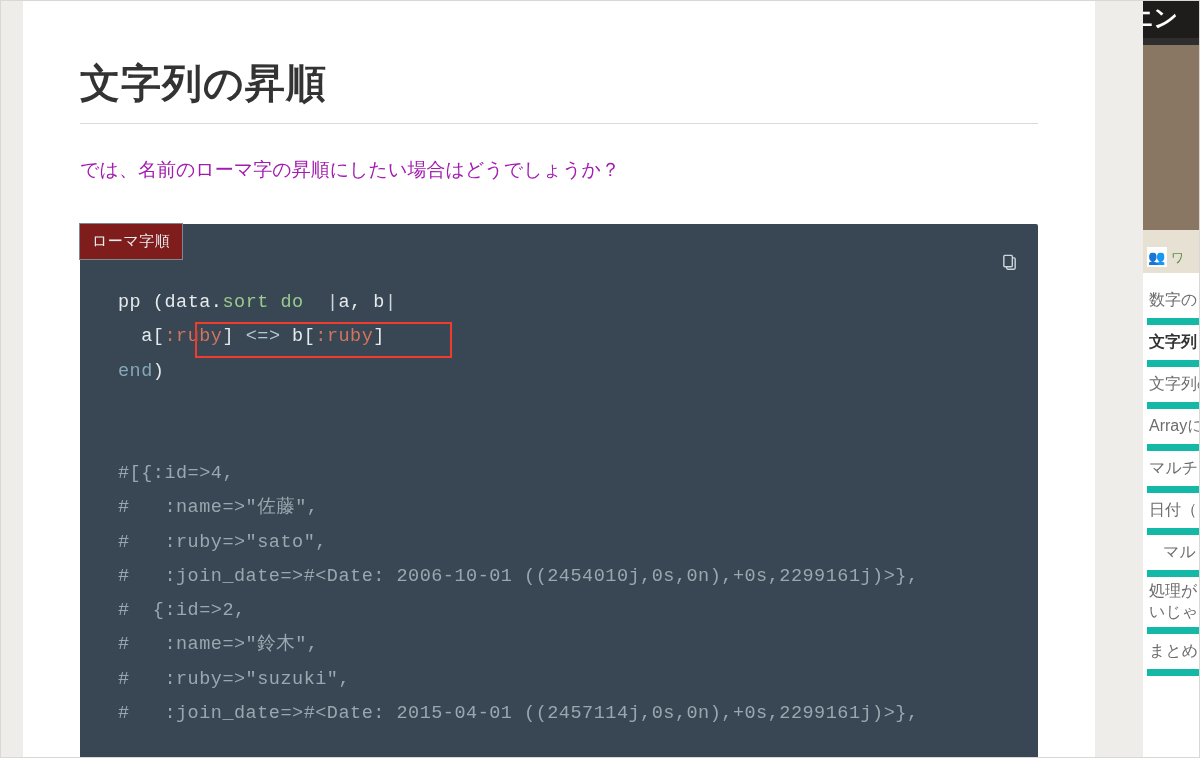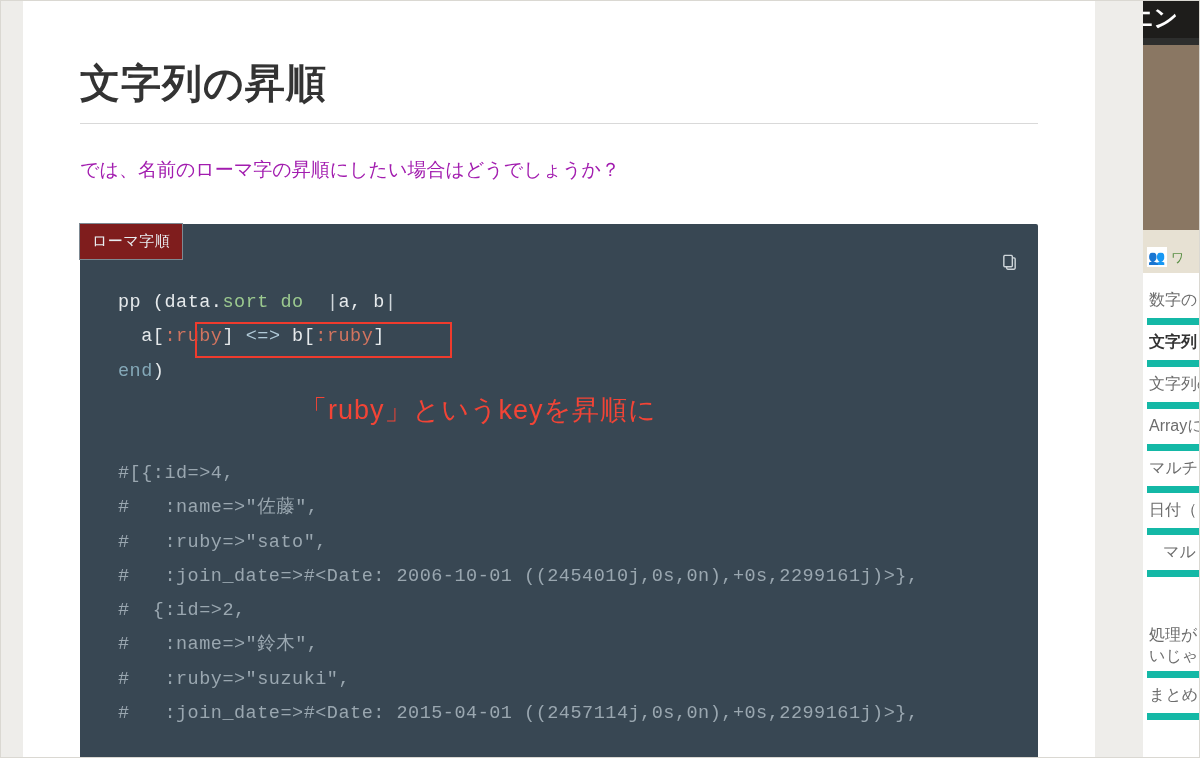--- a/index.html
+++ b/index.html
@@ -165,21 +165,21 @@
     white-space: nowrap;
     padding: 7px 0 7px 2px;
     border-bottom: 7px solid #14b8a6;
     color: #6d6d6d;
     cursor: pointer;
     overflow: hidden;
     font-size: 16px;
   }
   .toc-item.active { color:#333; font-weight:700; }
   .toc-item.indent { padding-left: 16px; }
-  .toc-item.multi { line-height:1.3; padding-top:4px;padding-bottom:4px;margin-top:44px;}
+  .toc-item.multi { line-height:1.3; padding-top:4px;padding-bottom:4px;}
 
   
   .frame {
     position:absolute; inset:0;
     pointer-events:none;
     box-shadow: inset 0 0 0 1px #dad8d2;
   }
 </style>
 </head>
 <body>
@@ -200,21 +200,20 @@
     <div class="copy-btn">
       <span>
         <svg viewBox="0 0 24 24" width="17" height="19" fill="currentColor">
           <rect x="8" y="4" width="12" height="16" rx="1.5" ry="1.5" fill="none" stroke="currentColor" stroke-width="2"></rect>
           <rect x="4" y="0.5" width="12" height="16" rx="1.5" ry="1.5" fill="#384753" stroke="currentColor" stroke-width="2"></rect>
         </svg>
       </span>
     </div>
 
     <div class="red-box a"></div>
-    <div class="red-annot">「ruby」というkeyを昇順に</div>
 
 <pre class="code"><span class="tok-var">pp</span><span class="tok-pun"> (data.</span><span class="tok-key">sort</span><span> </span><span class="tok-key">do</span><span>  </span><span class="tok-pipe">|</span><span class="tok-var">a, b</span><span class="tok-pipe">|</span>
 <span>  </span><span class="tok-var">a[</span><span class="tok-sym">:ruby</span><span class="tok-var">] </span><span class="tok-op">&lt;=&gt;</span><span> </span><span class="tok-var">b[</span><span class="tok-sym">:ruby</span><span class="tok-var">]</span>
 <span class="tok-kw2">end</span><span class="tok-pun">)</span>
 
 <span class="tok-com"> </span>
 <span class="tok-com">#[{:id=&gt;4,</span>
 <span class="tok-com">#   :name=&gt;"佐藤",</span>
 <span class="tok-com">#   :ruby=&gt;"sato",</span>
 <span class="tok-com">#   :join_date=&gt;#&lt;Date: 2006-10-01 ((2454010j,0s,0n),+0s,2299161j)&gt;},</span>

